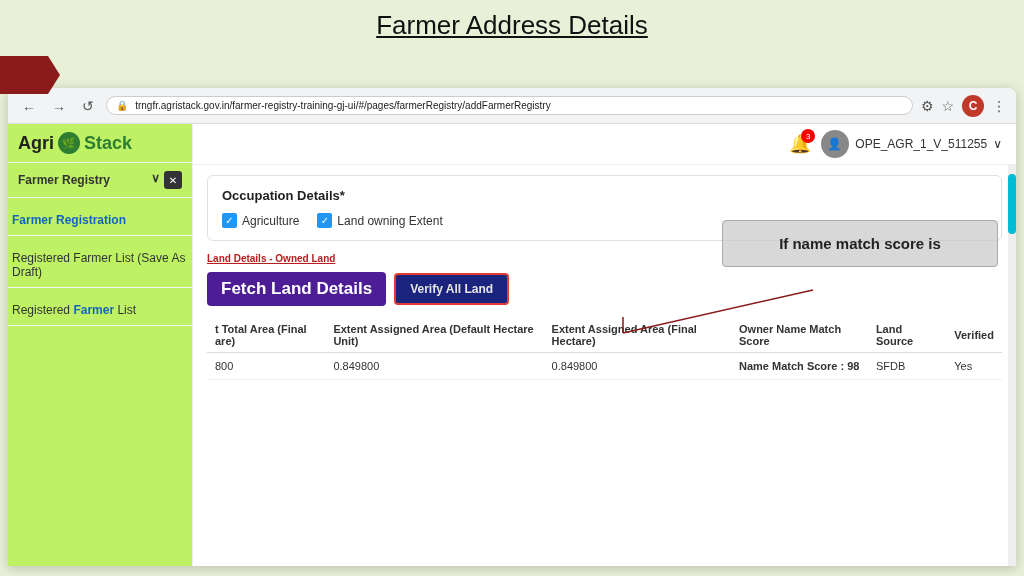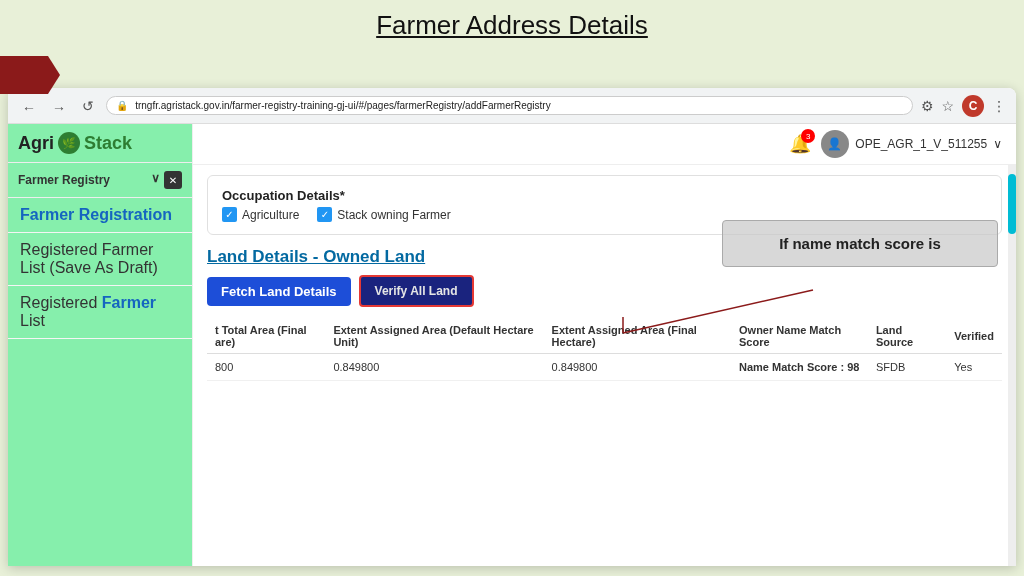--- a/index.html
+++ b/index.html
@@ -88,21 +88,21 @@
     
     .app-layout {
       display: flex;
       flex: 1;
       overflow: hidden;
     }
 
     
     .sidebar {
       width: 185px;
-      background: #86efac;
+      background: #bef264;
       border-right: 1px solid #eee;
       display: flex;
       flex-direction: column;
       flex-shrink: 0;
     }
     .sidebar-logo {
       padding: 8px 10px;
       border-bottom: 1px solid #eee;
       display: flex;
       align-items: center;
@@ -132,25 +132,26 @@
       background: #333;
       color: white;
       border: none;
       border-radius: 3px;
       width: 18px; height: 18px;
       font-size: 10px;
       cursor: pointer;
       display: flex; align-items: center; justify-content: center;
     }
     .sidebar-nav-item {
-      padding: 8px 12px;
-      font-size: 16px;
+      padding: 8px 4px;
+      font-size: 12px;
       color: #333;
       cursor: pointer;
       border-bottom: 1px solid #f5f5f5;
+      margin-top: 7px;
     }
     .sidebar-nav-item.active { font-weight: bold; color: #1565c0; }
 
     
     .topbar {
       display: flex;
       justify-content: flex-end;
       align-items: center;
       padding: 6px 14px;
       background: #fff;
@@ -197,21 +198,21 @@
     .section-card {
       border: 1px solid #e0e0e0;
       border-radius: 6px;
       padding: 12px 14px;
       margin-bottom: 12px;
     }
     .section-title {
       font-size: 13px;
       font-weight: bold;
       color: #222;
-      margin-bottom: 4px;
+      margin-bottom: 10px;
     }
     .occupation-row {
       display: flex;
       gap: 18px;
       align-items: center;
     }
     .checkbox-item {
       display: flex; align-items: center; gap: 5px;
       font-size: 12px; color: #333;
     }
@@ -221,40 +222,40 @@
       border-radius: 2px;
       display: flex; align-items: center; justify-content: center;
       color: white; font-size: 10px;
     }
 
     
     .land-section {
       margin-top: 4px;
     }
     .land-title {
-      font-size: 17px;
-      font-weight: bold;
-      color: #0369a1;
+      font-size: 10px;
+      font-weight: bold;
+      color: #b91c1c;
       margin-bottom: 8px;
       text-decoration: underline;
       margin-top: 8px;
     }
     .land-buttons {
       display: flex;
       gap: 8px;
       margin-bottom: 12px;
       align-items: center;
     }
     .btn-fetch {
-      background: #1d4ed8;
+      background: #4c1d95;
       color: white;
       border: none;
       border-radius: 4px;
       padding: 7px 14px;
-      font-size: 13px;
+      font-size: 17px;
       font-weight: bold;
       cursor: pointer;
     }
     .btn-verify {
       background: #1a237e;
       color: #e5e5e5;
       border: 2px solid #e53935;
       border-radius: 4px;
       padding: 7px 14px;
       font-size: 12px;
@@ -406,21 +407,21 @@
 
           <div class="section-card">
             <div class="section-title">Occupation Details*</div>
             <div class="occupation-row">
               <div class="checkbox-item">
                 <div class="checkbox-icon">✓</div>
                 <span>Agriculture</span>
               </div>
               <div class="checkbox-item">
                 <div class="checkbox-icon">✓</div>
-                <span>Stack owning Farmer</span>
+                <span>Land owning Extent</span>
               </div>
             </div>
           </div>
 
           <div class="land-section">
             <div class="land-title">Land Details - Owned Land</div>
             <div class="land-buttons">
               <button class="btn-fetch">Fetch Land Details</button>
               <button class="btn-verify">Verify All Land</button>
             </div>

